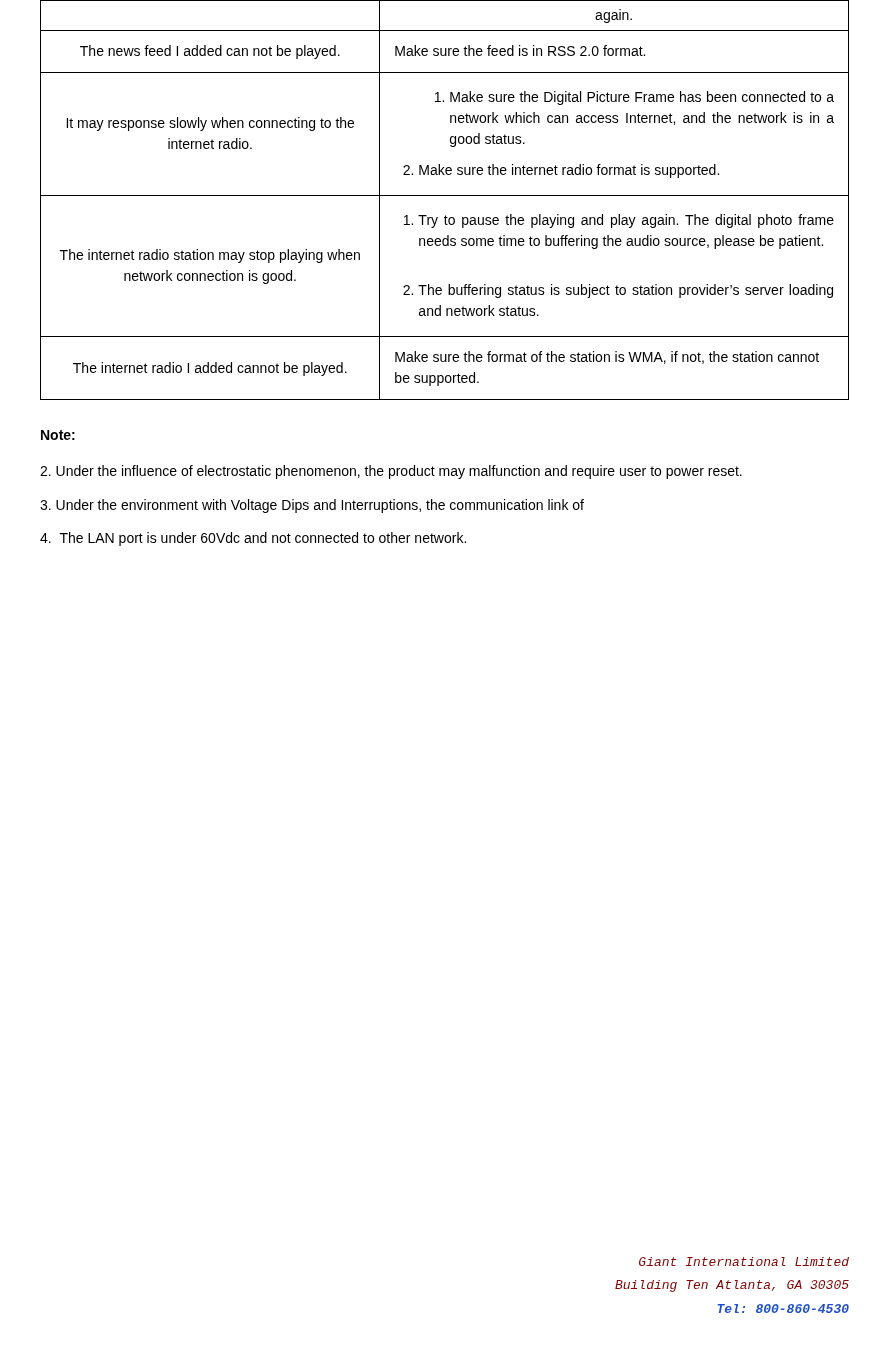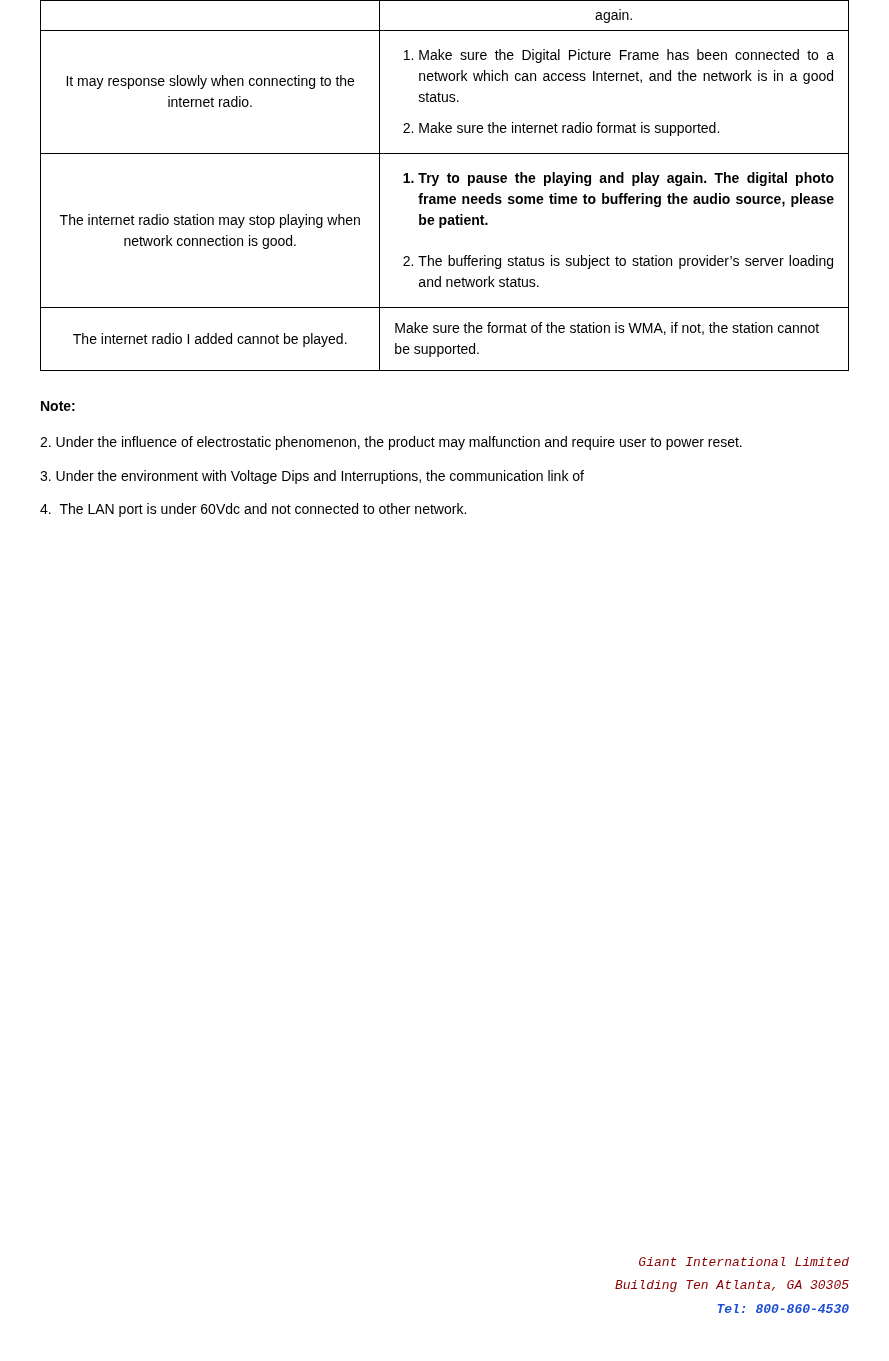--- a/index.html
+++ b/index.html
@@ -96,44 +96,52 @@
   <tbody>
       <tr>
     <td style="text-align:center; padding:4px 14px;">
       &nbsp;
     </td>
     <td style="text-align:center; padding:4px 14px;">
       <span>again.</span>
     </td>
   </tr>
 
+  <tr>
+    <td>
+      <span>The news feed I added can not be played.</span>
+    </td>
+    <td style="vertical-align:middle;">
+      <span>Make sure the feed is in RSS 2.0 format.</span>
+    </td>
+  </tr>
 
   <tr>
     <td style="padding: 30px 14px; vertical-align:middle;">
       <span>It may response slowly when connecting to the internet radio.</span>
     </td>
     <td style="vertical-align:top; padding:14px;">
       <ol>
-        <li style="text-align:justify;">
+        <li style="text-align:justify;margin-left:31px;">
           <span>Make sure the Digital Picture Frame has been connected to a network which can access Internet, and the network is in a good status.</span>
         </li>
         <li style="text-align:justify;">
           <span>Make sure the internet radio format is supported.</span>
         </li>
       </ol>
     </td>
   </tr>
 
   <tr>
     <td style="padding: 40px 0; vertical-align:middle;">
       <span>The internet radio station may stop playing when network connection is good.</span>
     </td>
     <td style="vertical-align:top; padding:14px;">
       <ol>
-        <li style="text-align:justify; margin-bottom: 20px; font-weight: bold;">
+        <li style="text-align:justify; margin-bottom: 28px;">
           <span>Try to pause the playing and play again. The digital photo frame needs some time to buffering the audio source, please be patient.</span>
         </li>
         <li style="text-align:justify;">
           <span>The buffering status is subject to station provider’s server loading and network status.</span>
         </li>
       </ol>
     </td>
   </tr>
 
   <tr>

